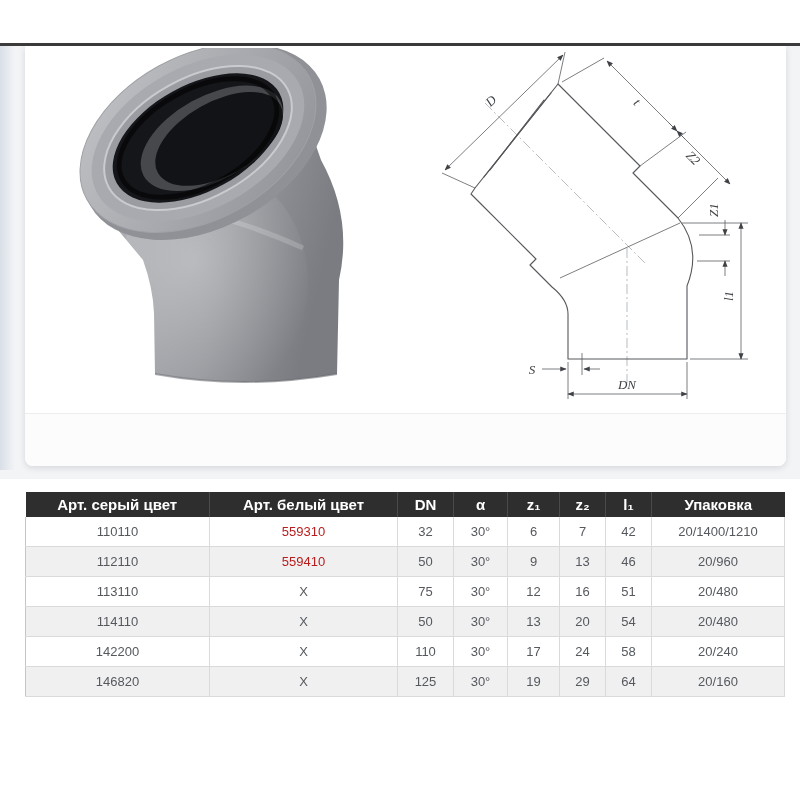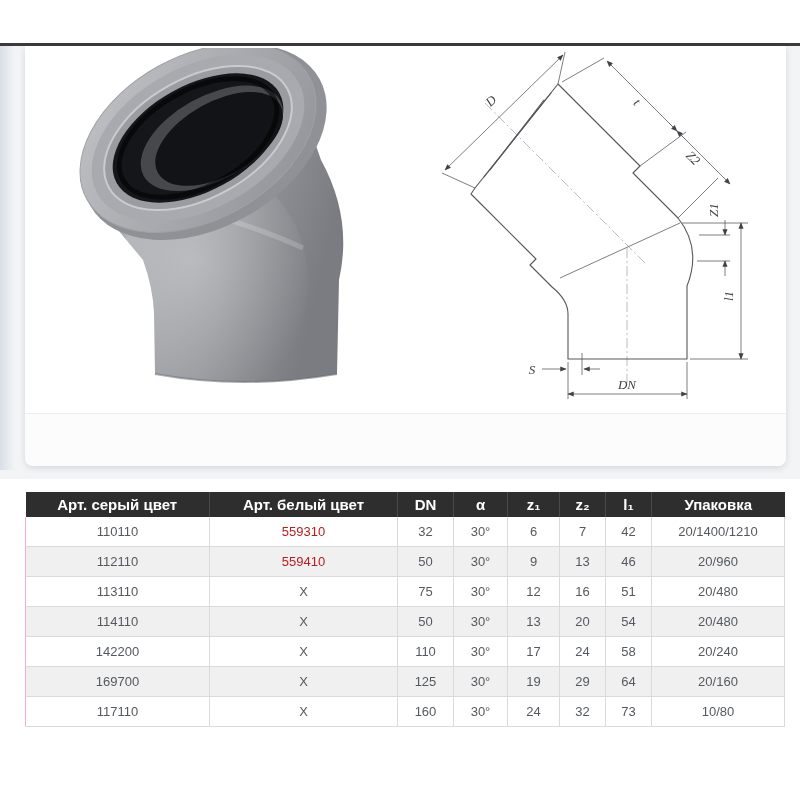--- a/index.html
+++ b/index.html
@@ -217,34 +217,24 @@
         <td>142200</td>
         <td>X</td>
         <td>110</td>
         <td>30°</td>
         <td>17</td>
         <td>24</td>
         <td>58</td>
         <td>20/240</td>
       </tr>
       <tr>
-        <td>169700</td>
+        <td>146820</td>
         <td>X</td>
         <td>125</td>
         <td>30°</td>
         <td>19</td>
         <td>29</td>
         <td>64</td>
         <td>20/160</td>
       </tr>
-      <tr>
-        <td>117110</td>
-        <td>X</td>
-        <td>160</td>
-        <td>30°</td>
-        <td>24</td>
-        <td>32</td>
-        <td>73</td>
-        <td>10/80</td>
-      </tr>
     </tbody>
   </table>
 </div>
 
 </body></html>

